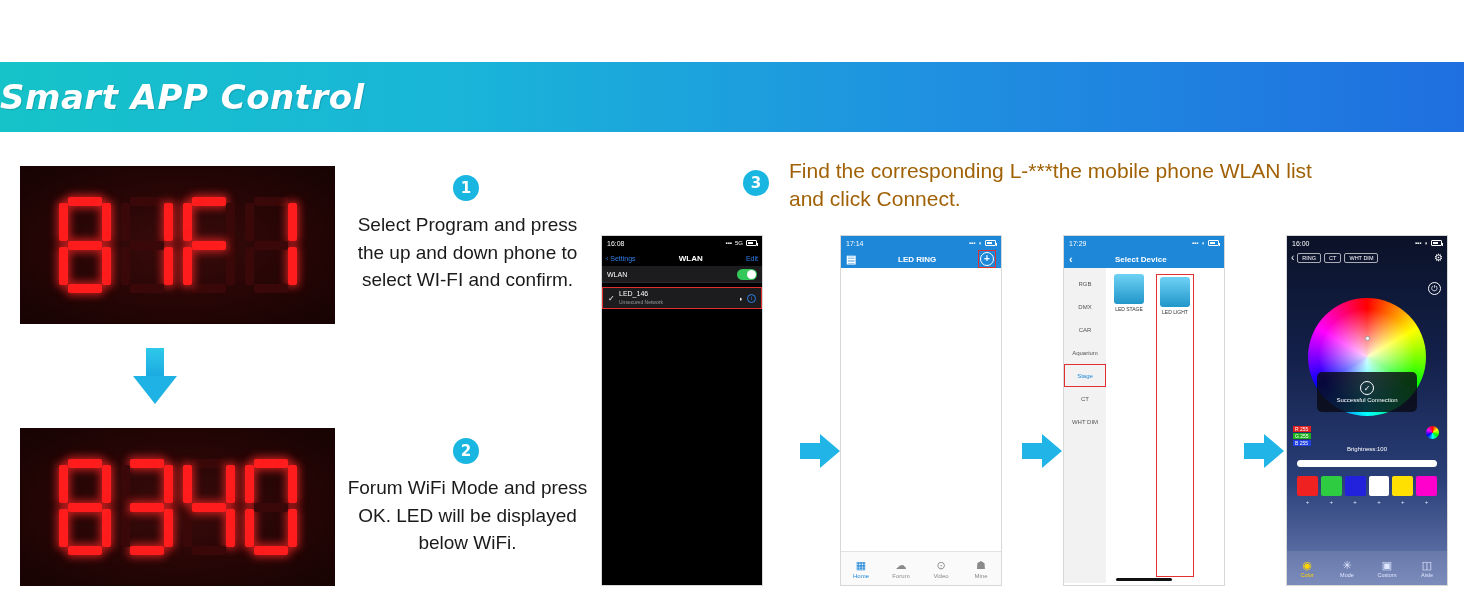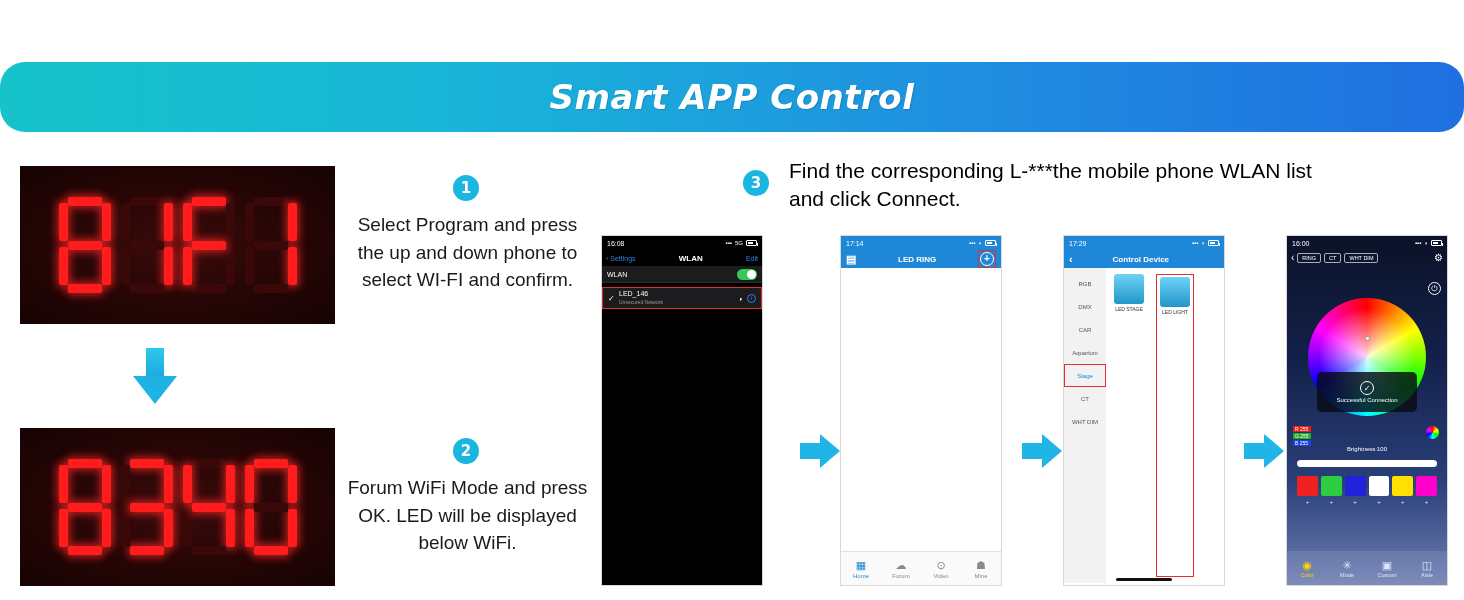--- a/index.html
+++ b/index.html
@@ -12,21 +12,21 @@
     overflow: hidden;
     position: relative;
   }
 
   
   .banner {
     position: absolute;
     left: 0; top: 62px;
     width: 1464px; height: 70px;
     background: linear-gradient(90deg, #16c3c9 0%, #19b6d8 30%, #1f8fe0 65%, #1f6fe0 100%);
-    display: flex; align-items: center; justify-content: center; border-radius: 25px;
+    display: flex; align-items: center; 
   }
   .banner-title {
     color: #ffffff;
     font-size: 34px;
     font-weight: bold;
     font-style: italic;
     letter-spacing: 0.5px;
     font-family: "DejaVu Sans", sans-serif;
     text-shadow: 1px 1px 1px rgba(0,0,0,.15);
   }
@@ -101,21 +101,21 @@
     font-size: 19px;
     color: #1a1a1a;
     line-height: 1.45;
     font-family: "Liberation Sans", sans-serif;
   }
   .step3-text {
     position: absolute;
     left: 789px; top: 157px;
     width: 540px;
     font-size: 21px;
-    color: #000000;
+    color: #a16207;
     line-height: 1.32;
     text-align: left;
   }
 
   
   .flow-arrow {
     position: absolute;
     width: 40px; height: 34px;
   }
   .flow-arrow .shaft {
@@ -526,21 +526,21 @@
     <span class="right">
       <span>▪▪▪</span>
       <span>◗</span>
       <span class="bat">
           <span class="fill"></span>
         </span>
     </span>
   </div>
   <div class="p3-nav">
     <span class="back">‹</span>
-    <span class="title">Control Device</span>
+    <span class="title">Select Device</span>
   </div>
   <div class="p3-main">
     <div class="p3-side">
       <div class="it">RGB</div>
       <div class="it">DMX</div>
       <div class="it">CAR</div>
       <div class="it">Aquarium</div>
       <div class="it sel">Stage</div>
       <div class="it">CT</div>
       <div class="it">WHT DIM</div>

